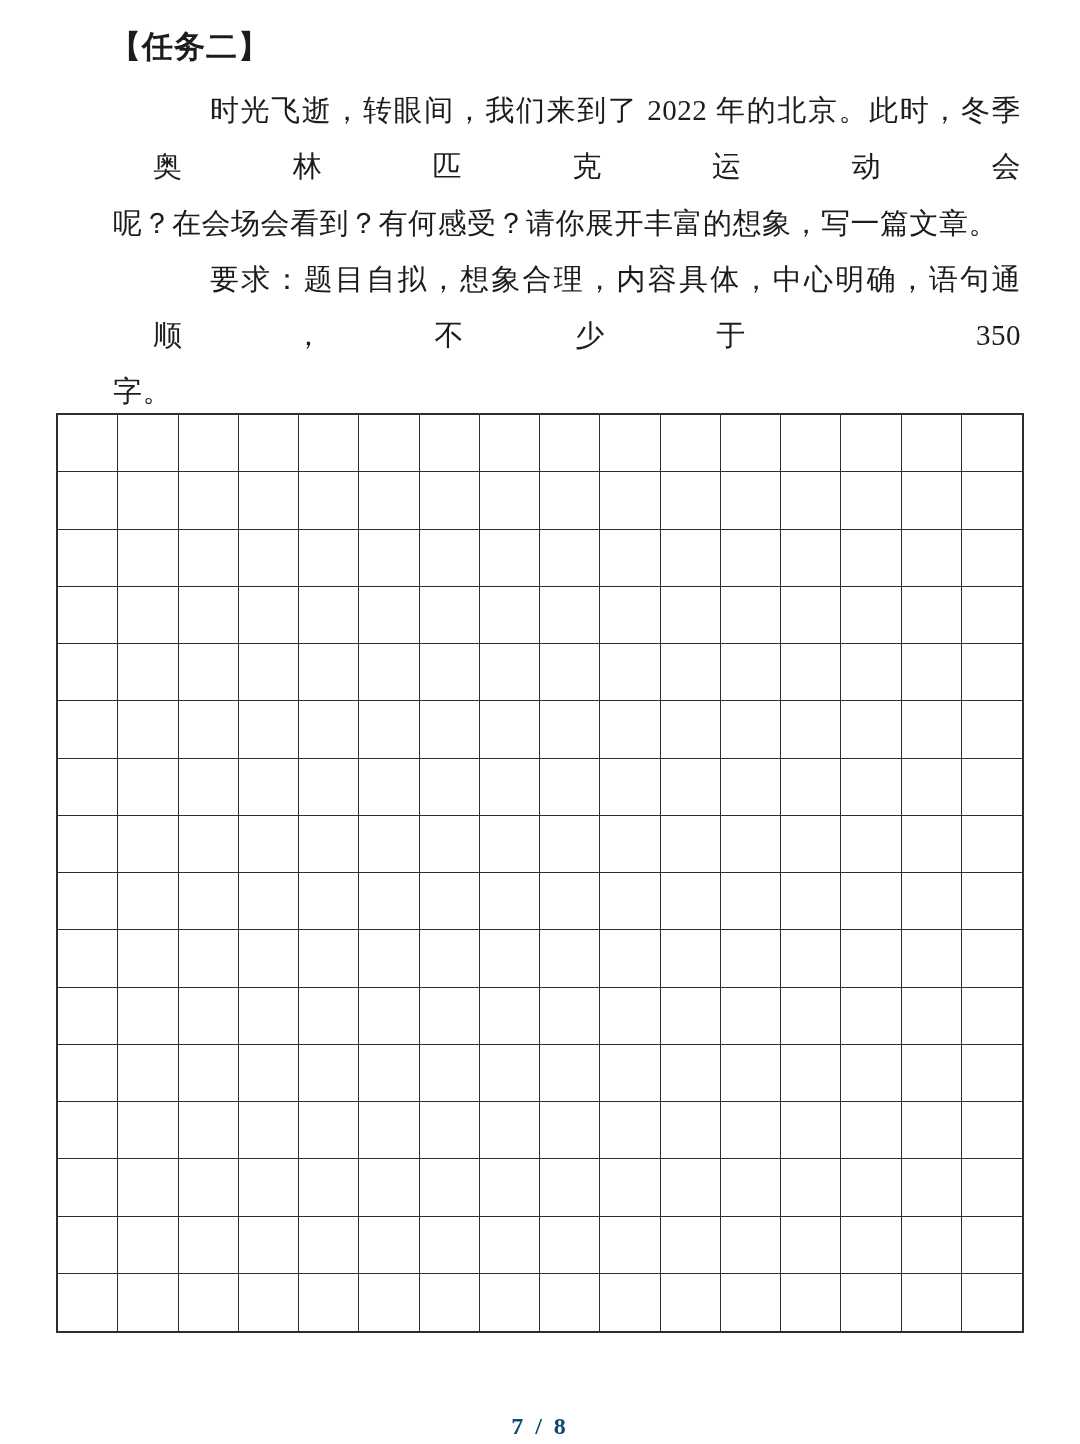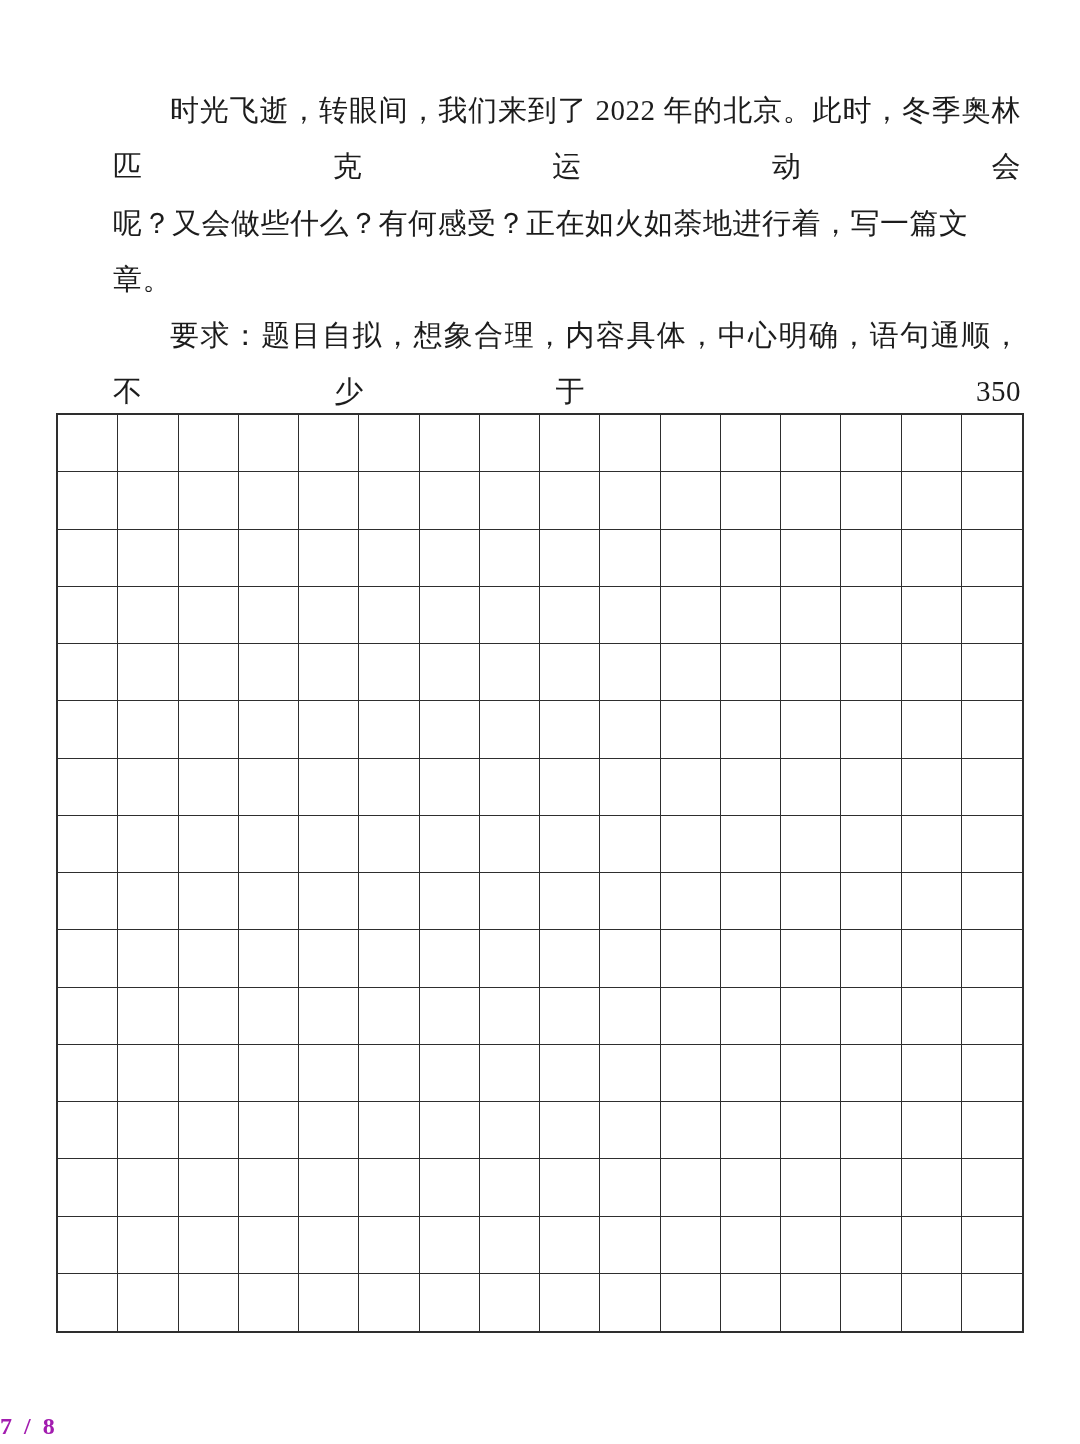--- a/index.html
+++ b/index.html
@@ -38,20 +38,21 @@
   .line{
     text-align:left;
   }
   .line.justify{
     text-align:justify;
     text-align-last:justify;
     text-justify:inter-character;
   }
   .line.indent{
     text-indent:57px;
+    margin-left:40px;
   }
   .writing-grid{
     position:absolute;
     left:56px;
     top:413px;
     width:968px;
     height:920px;
     display:grid;
     border:2px solid var(--grid-line);
     background:#ffffff;
@@ -60,35 +61,37 @@
     border-right:1.5px solid var(--grid-line);
     border-bottom:1.5px solid var(--grid-line);
   }
   .cell.last-col{border-right:none;}
   .cell.last-row{border-bottom:none;}
   .page-number{
     position:absolute;
     left:0;
     right:0;
     top:1413px;
+    text-align:center;
     font-size:24px;
     font-weight:700;
     letter-spacing:3px;
-    color:#a21caf;
+    color:#0c4a6e;
   }
 </style>
 </head>
 <body>
 
 <div class="page">
 
+  <div class="task-heading">【任务二】</div>
 
   <div class="task-paragraph">
       <div class="line indent justify">时光飞逝，转眼间，我们来到了 2022 年的北京。此时，冬季奥林匹克运动会</div>
-      <div class="line">呢？又会做些什么？有何感受？正在如火如荼地进行着，写一篇文章。</div>
+      <div class="line">呢？在会场会看到？有何感受？请你展开丰富的想象，写一篇文章。</div>
       <div class="line indent justify">要求：题目自拟，想象合理，内容具体，中心明确，语句通顺，不少于 350</div>
       <div class="line">字。</div>
     </div>
 
   <div class="writing-grid" style="grid-template-columns: repeat(16, 1fr); grid-template-rows: repeat(16, 1fr);">
       <div class="cell"></div>
       <div class="cell"></div>
       <div class="cell"></div>
       <div class="cell"></div>
       <div class="cell"></div>

